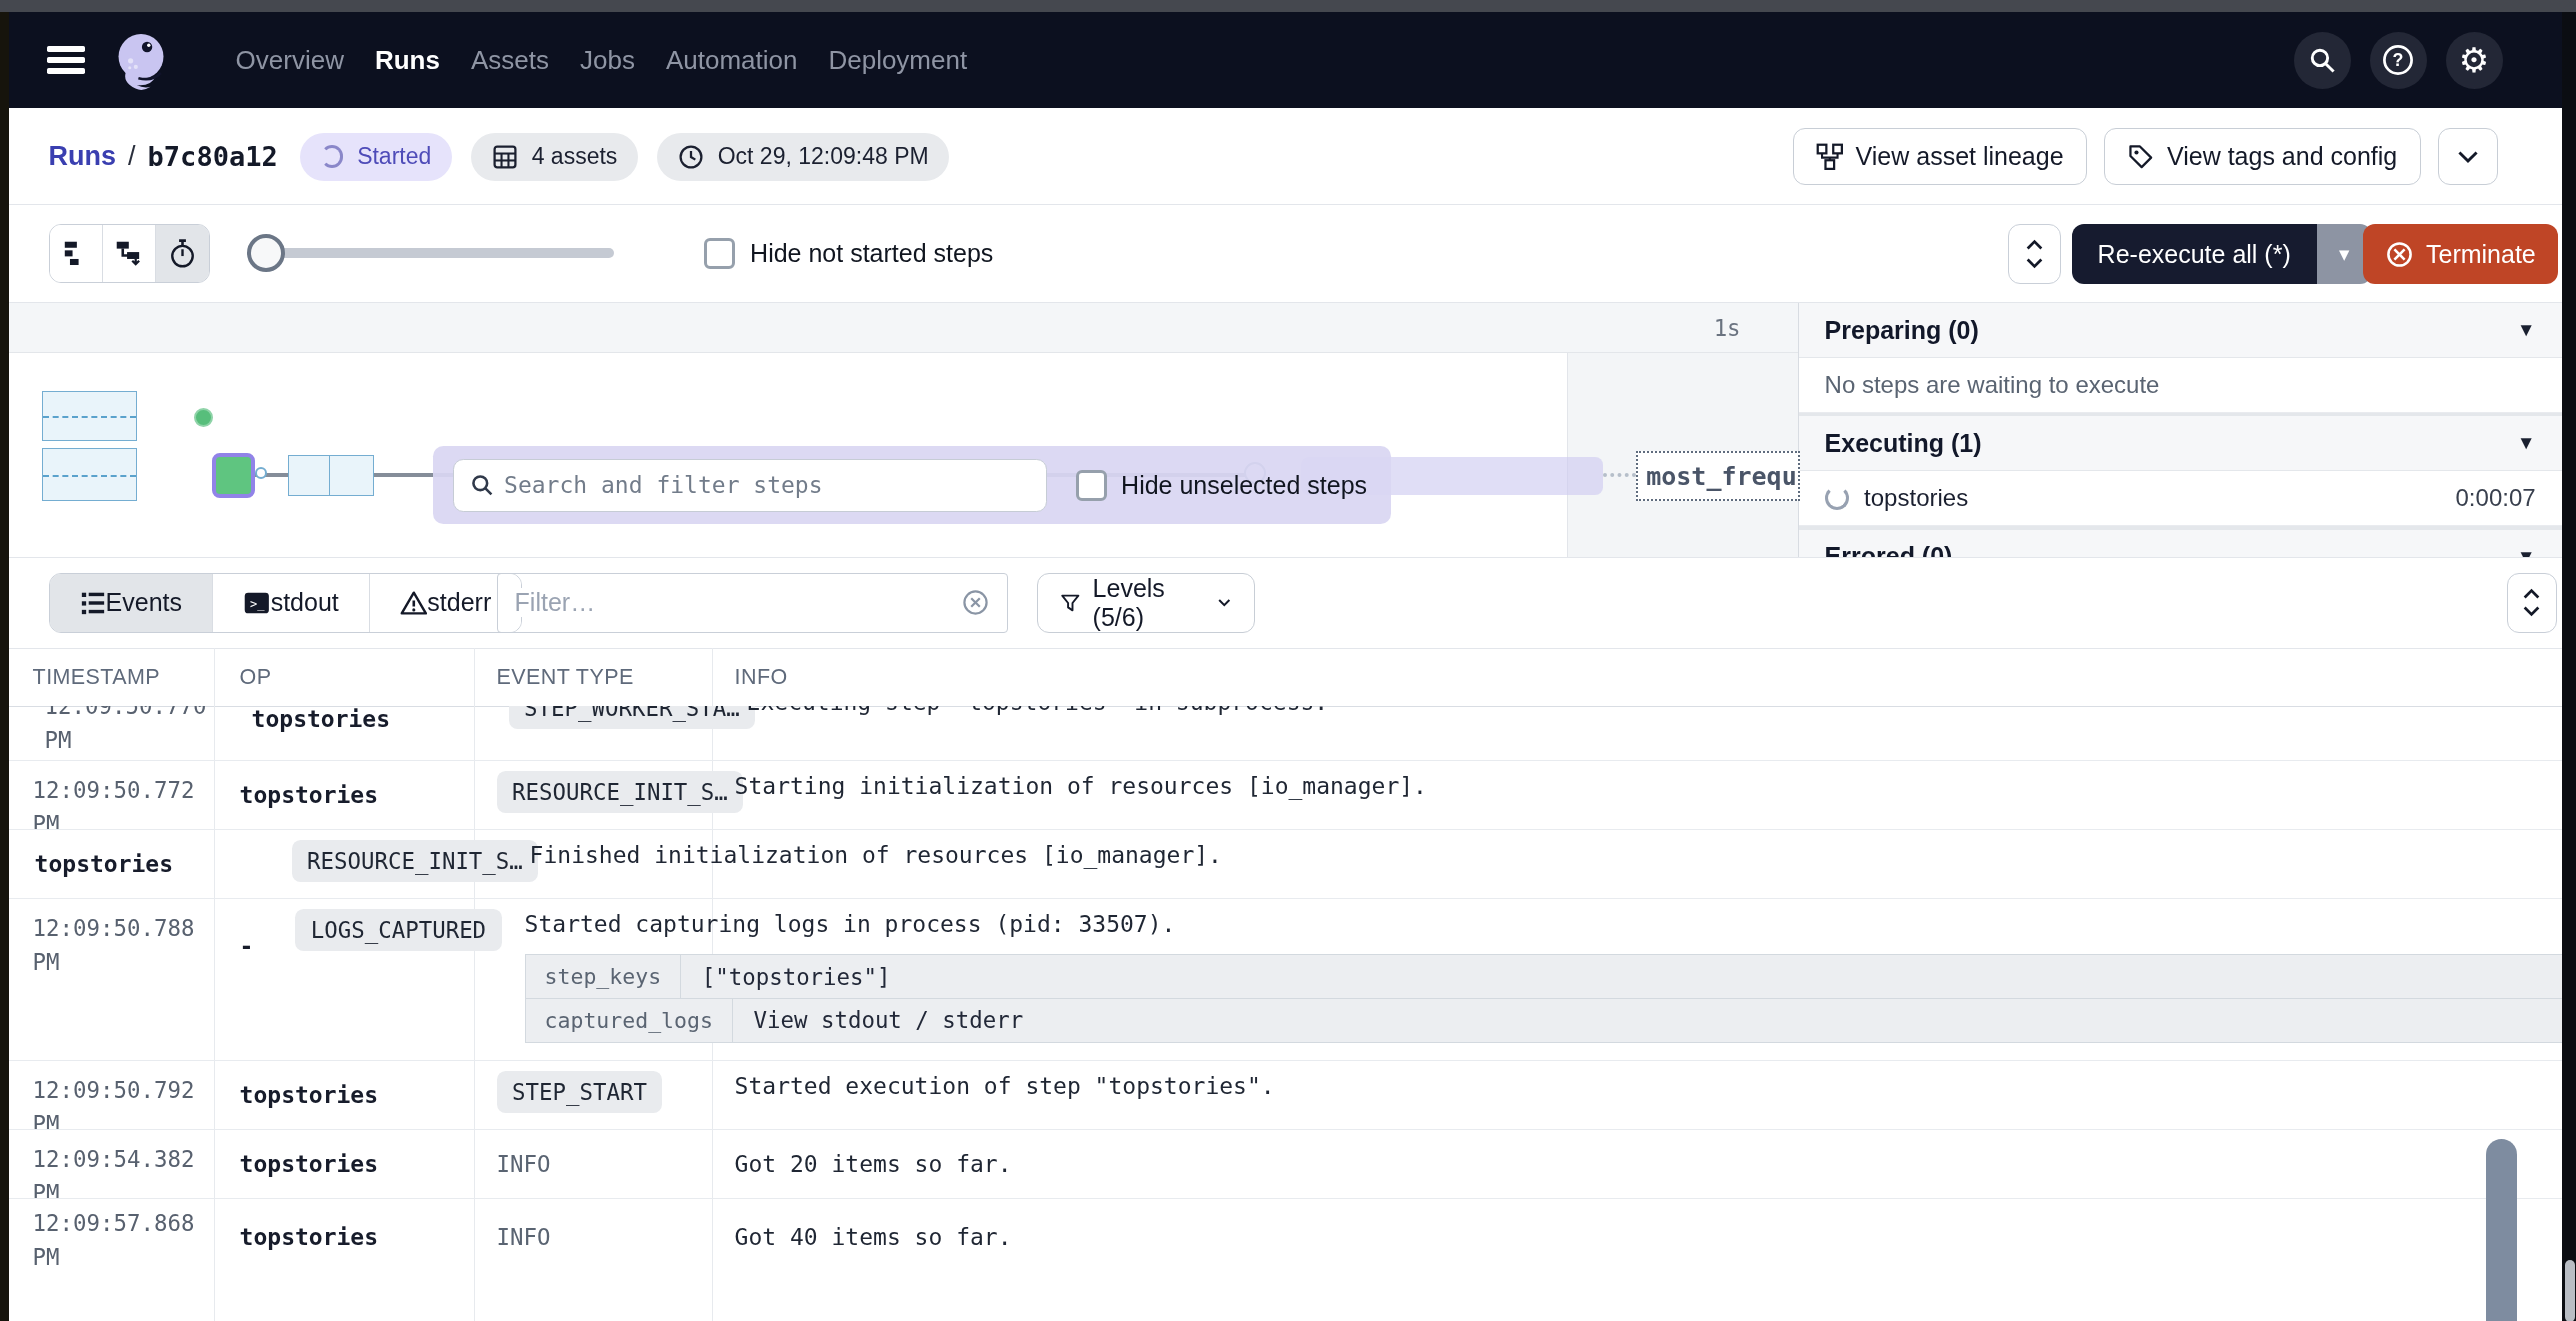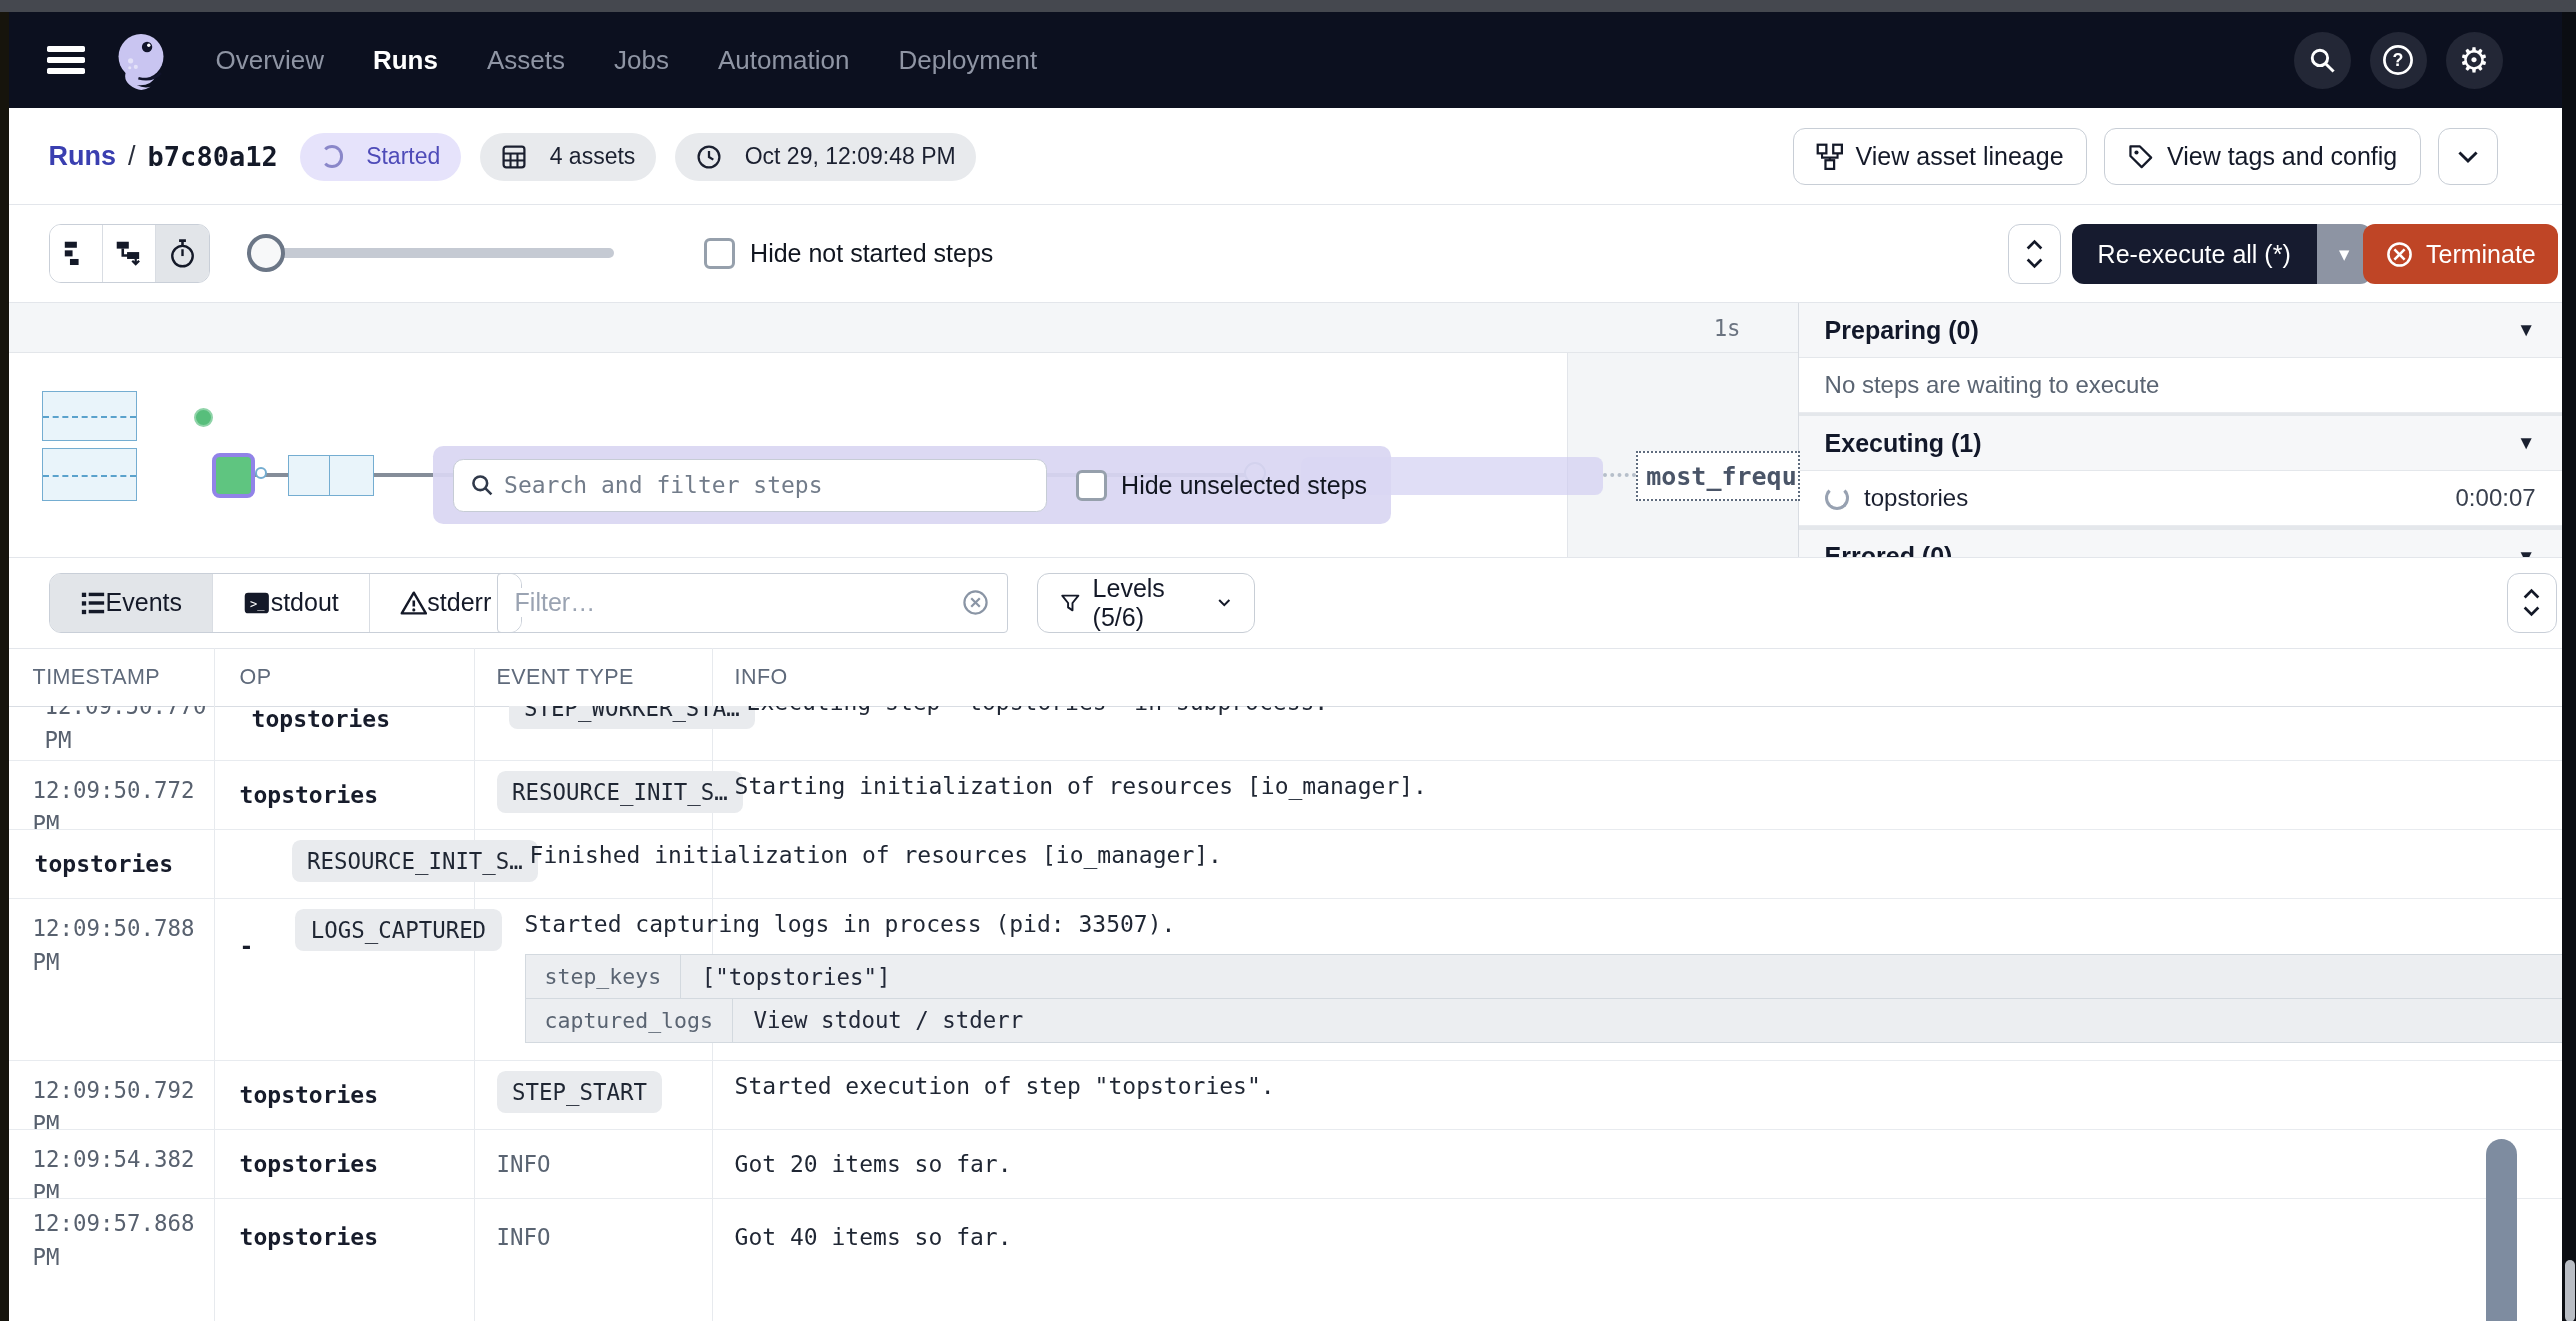--- a/index.html
+++ b/index.html
@@ -12,33 +12,33 @@
   #top-strip { left:0; top:0; width:2576px; height:12px; background:#45484F; z-index:60; }
   #left-strip { left:0; top:12px; width:8.6px; height:1310px; background:#16140c; z-index:60; }
   #right-strip { left:2562px; top:12px; width:13.8px; height:1310px; background:#0B0D12; z-index:55; }
   #win-scroll-thumb { left:2565px; top:1260px; width:9.5px; height:62px; background:#B9BDC4; border-radius:5.2px; z-index:61; }
 
   
   #navbar { left:8.6px; top:12px; width:2554px; height:96px; background:#0C101F; display:flex; align-items:center; z-index:5; }
   #hamburger { margin-left:38px; width:38px; height:27.6px; display:flex; flex-direction:column; justify-content:space-between; cursor:pointer; }
   #hamburger div { height:6px; background:#fff; border-radius:1.7px; }
   #logo { margin-left:24px; width:64px; height:64px; }
-  .nav-items { display:flex; margin-left:43px; gap:49px; }
+  .nav-items { display:flex; margin-left:63px; gap:31px; }
   .nav-item { font-size:26px; color:#8F95A4; font-weight:500; cursor:pointer; }
   .nav-item.active { color:#FFFFFF; font-weight:700; }
   .nav-right { margin-left:auto; margin-right:60px; display:flex; gap:19px; }
   .nav-icon-btn { width:57px; height:57px; border-radius:50%; background:#232736; display:flex; align-items:center; justify-content:center; cursor:pointer; }
 
   
   #crumb-row { left:8.6px; top:109px; width:2554px; height:96px; background:#fff; border-bottom:1.7px solid #E3E6EB; display:flex; align-items:center; }
   #crumb { margin-left:40px; font-size:27px; display:flex; align-items:center; gap:12px; }
   #crumb .runs-link { color:#3A3FB0; font-weight:600; cursor:pointer; }
   #crumb .sep { color:#2A2F3C; font-weight:400; }
   #crumb .run-id { font-family:"DejaVu Sans Mono", monospace; font-weight:700; font-size:27px; color:#141928; }
-  .chip { height:48px; border-radius:24px; display:flex; align-items:center; gap:23px; padding:0 20.7px; font-size:23px; color:#1B2030; }
+  .chip { height:48px; border-radius:24px; display:flex; align-items:center; gap:14px; padding:0 20.7px; font-size:23px; color:#1B2030; }
   .chip.lavender { background:#E6E3FB; color:#4E4BB8; margin-left:22.4px; }
   .chip.gray { background:#E8EAED; margin-left:19px; }
   .spinner-sm { width:22.4px; height:22.4px; border:3.4px solid #8A87C9; border-left-color:transparent; border-radius:50%; }
   .hdr-actions { margin-left:auto; margin-right:65px; display:flex; gap:17px; }
   .btn { height:57px; border:1.7px solid #C8CED6; border-radius:12px; background:#fff; display:flex; align-items:center; gap:12px; padding:0 22.4px; font-size:25px; color:#141928; cursor:pointer; }
 
   
   #gantt-toolbar { left:8.6px; top:205px; width:2554px; height:98px; background:#fff; border-bottom:1.7px solid #E3E6EB; }
   .seg-group { position:absolute; display:flex; border:1.7px solid #C9CFD8; border-radius:12px; background:#fff; overflow:hidden; }
   .seg { display:flex; align-items:center; justify-content:center; border-right:1.7px solid #D9DDE3; cursor:pointer; background:#fff; }

